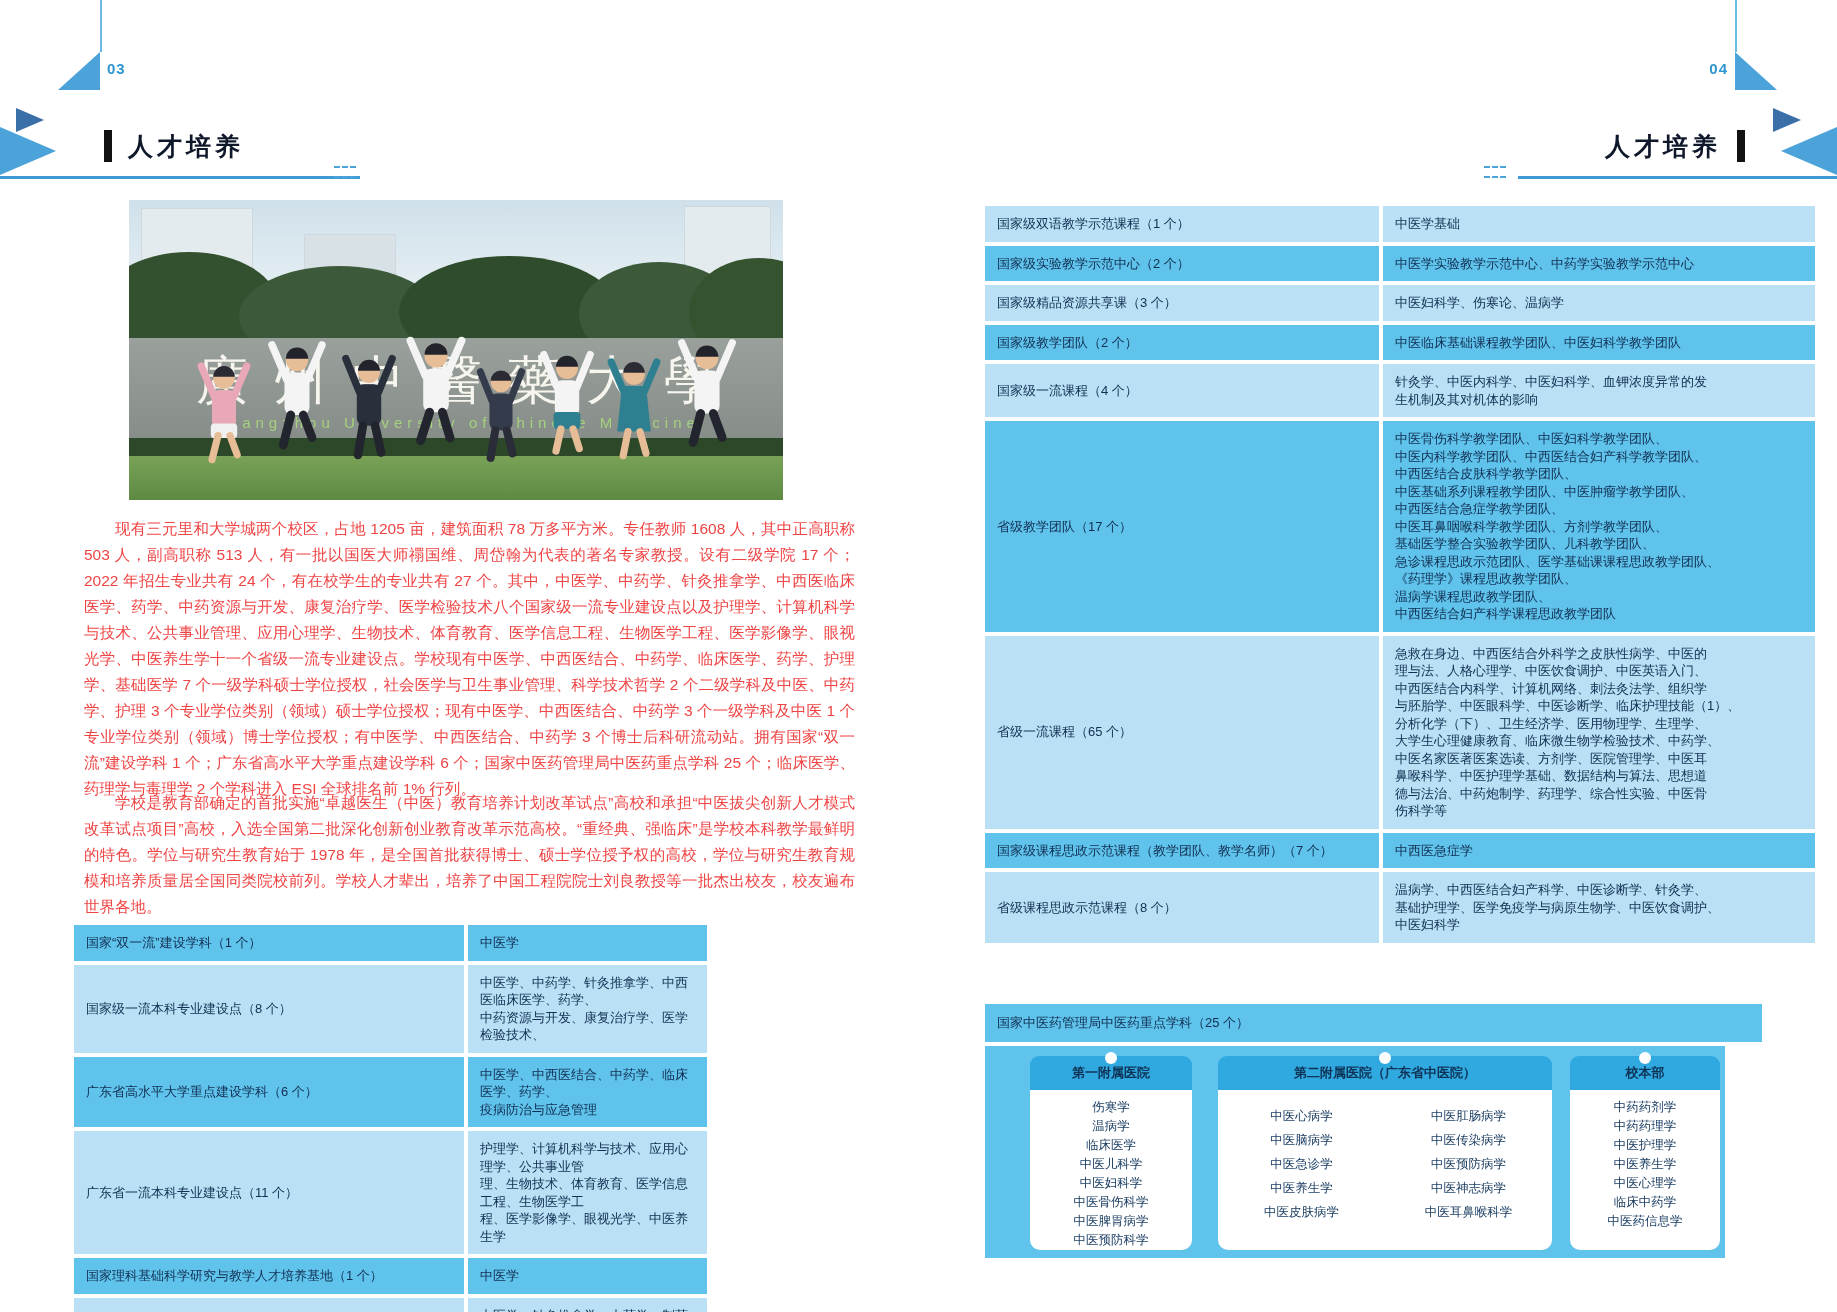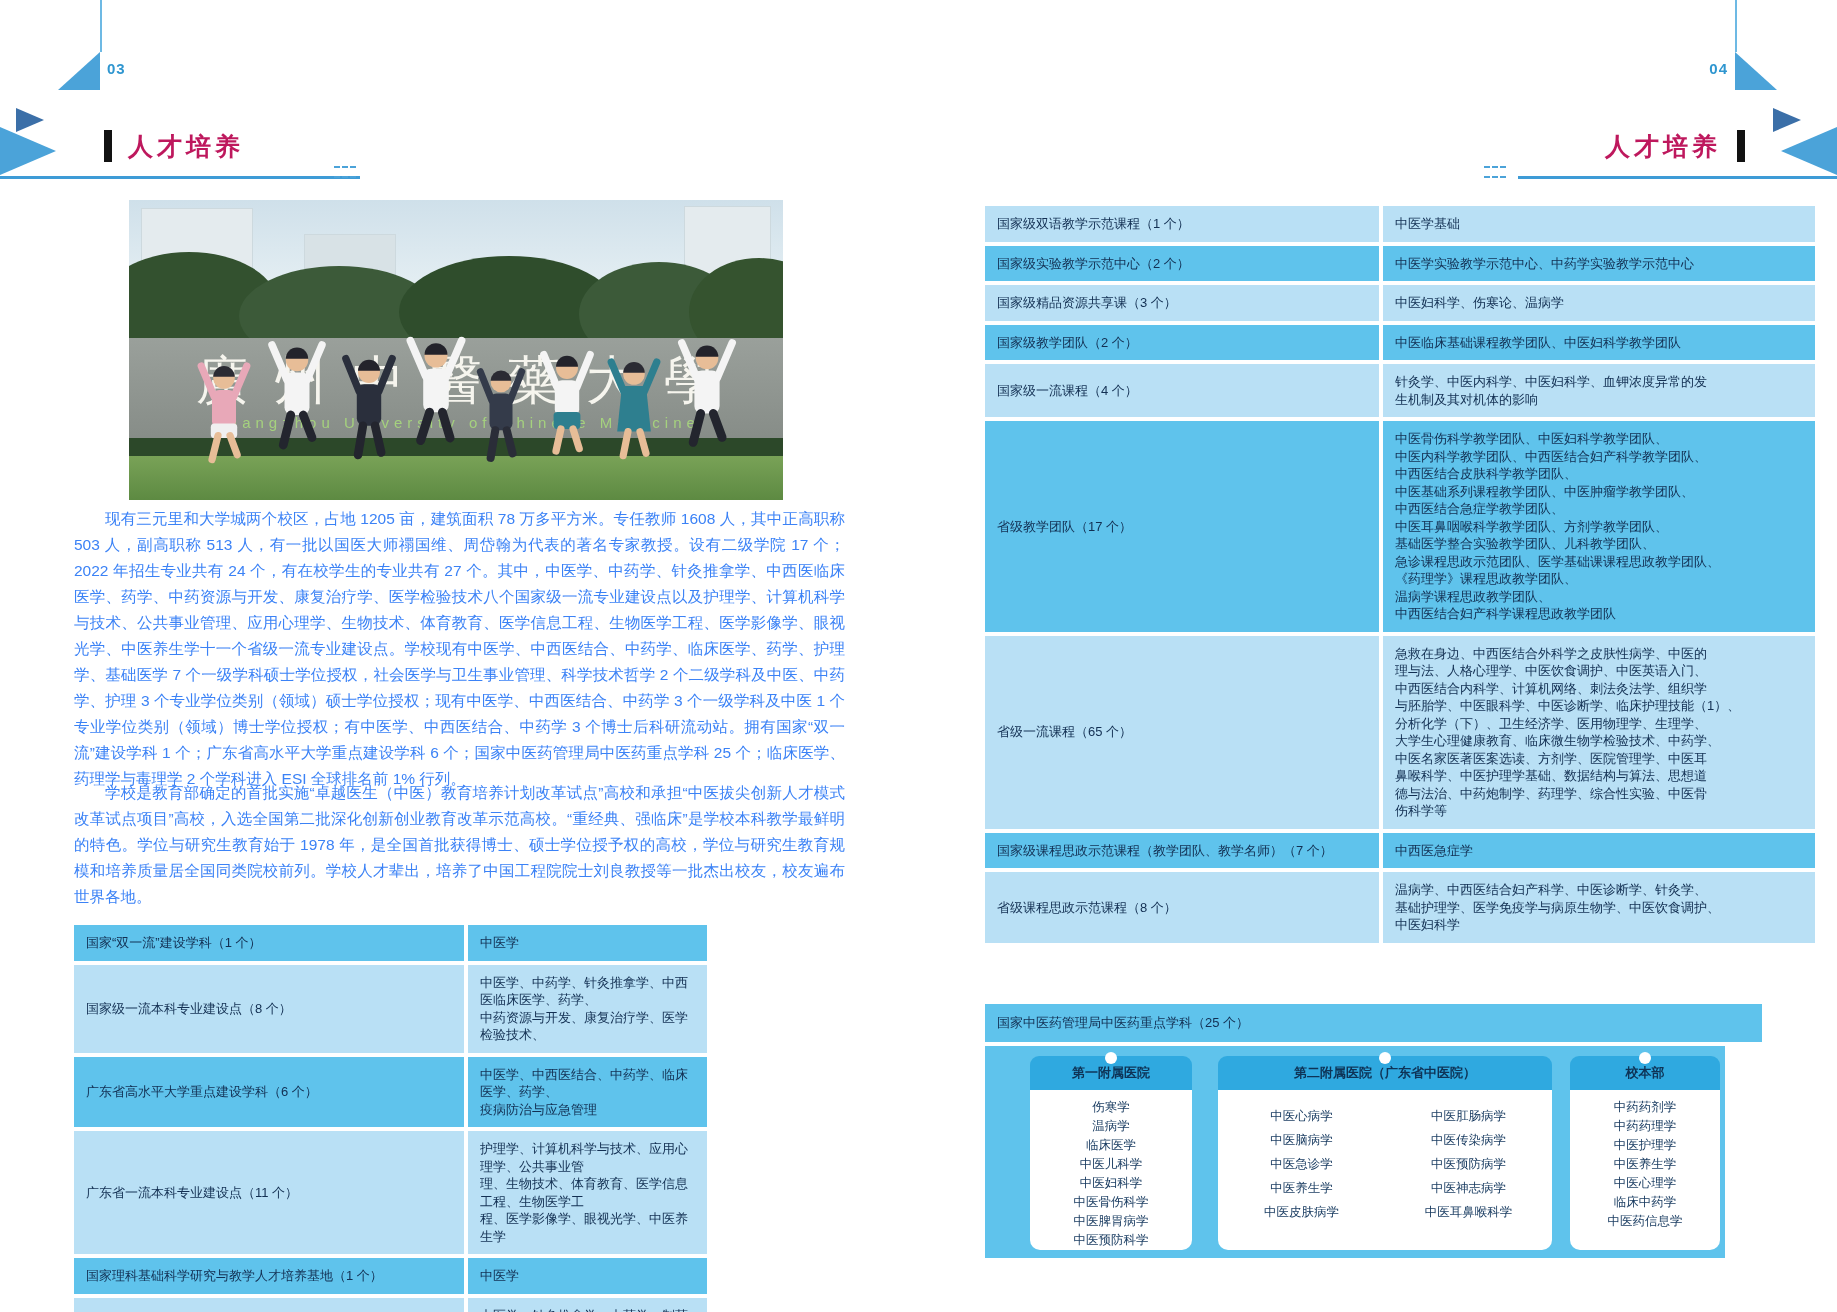--- a/index.html
+++ b/index.html
@@ -17,21 +17,21 @@
 
   
   .arrow-big-l{position:absolute;left:0;top:127px;width:0;height:0;
     border-left:56px solid #4ba3d9;border-top:24px solid transparent;border-bottom:24px solid transparent;}
   .arrow-small-l{position:absolute;left:16px;top:108px;width:0;height:0;
     border-left:28px solid #3b6fa8;border-top:12px solid transparent;border-bottom:12px solid transparent;}
   .arrow-big-r{position:absolute;right:0;top:127px;width:0;height:0;
     border-right:56px solid #4ba3d9;border-top:24px solid transparent;border-bottom:24px solid transparent;}
   .arrow-small-r{position:absolute;right:36px;top:108px;width:0;height:0;
     border-left:28px solid #3b6fa8;border-top:12px solid transparent;border-bottom:12px solid transparent;}
-  .sec-title{position:absolute;top:130px;font-size:25px;font-weight:bold;letter-spacing:4px;color:#be185d;line-height:32px;}
+  .sec-title{position:absolute;top:130px;font-size:25px;font-weight:bold;letter-spacing:4px;color:#0f172a;line-height:32px;}
   .sec-title-l{left:104px;border-left:8px solid #121212;padding-left:16px;}
   .sec-title-r{right:92px;border-right:8px solid #121212;padding-right:16px;}
   .hline{position:absolute;top:176px;height:3px;background:#3e9bd6;}
   .hline-l{left:0;width:360px;} .hline-r{left:1518px;width:319px;}
   .dots{position:absolute;width:22px;height:8px;border-top:2px dashed #4ba3d9;border-bottom:2px dashed #4ba3d9;}
   .dots-l{left:334px;top:166px;} .dots-r{left:1484px;top:166px;}
 
   
   .photo{position:absolute;left:129px;top:200px;width:654px;height:300px;overflow:hidden;background:#dfe9ee;}
   .sky{position:absolute;left:0;top:0;width:654px;height:110px;
@@ -52,22 +52,22 @@
         font-family:"Liberation Serif","DejaVu Serif",serif;font-size:52px;letter-spacing:26px;
         color:#f6f5ee;white-space:nowrap;text-indent:26px;}
   .sign-en{position:absolute;left:0;top:214px;width:654px;text-align:center;font-size:15px;
         letter-spacing:5px;color:#a5d17e;white-space:nowrap;}
   .hedge{position:absolute;left:0;top:238px;width:654px;height:22px;background:#2c4829;}
   .grass{position:absolute;left:0;top:256px;width:654px;height:44px;
         background:linear-gradient(#79a257,#5d8a42);}
   .people{position:absolute;left:0;top:0;width:654px;height:300px;}
 
   
-  .para{position:absolute;left:74px;width:771px;margin:0;font-size:15.5px;line-height:26px;
-        text-align:justify;text-indent:2em;color:#3b82f6;}
+  .para{position:absolute;left:74px;width:771px;margin:10px;font-size:15.5px;line-height:26px;
+        text-align:justify;text-indent:2em;color:#ef4444;}
   .p1{top:506px;} .p2{top:780px;}
 
   
   .dtable{position:absolute;}
   .table-left{left:74px;top:925px;width:633px;}
   .table-right{left:985px;top:206px;width:830px;}
   .trow{display:flex;gap:4px;margin-bottom:4px;}
   .tl,.tv{display:flex;align-items:center;font-size:13px;line-height:17.5px;color:#122f52;
           padding:9px 12px;box-sizing:border-box;}
   .tv{flex:1;white-space:pre-line;padding-left:12px;}

